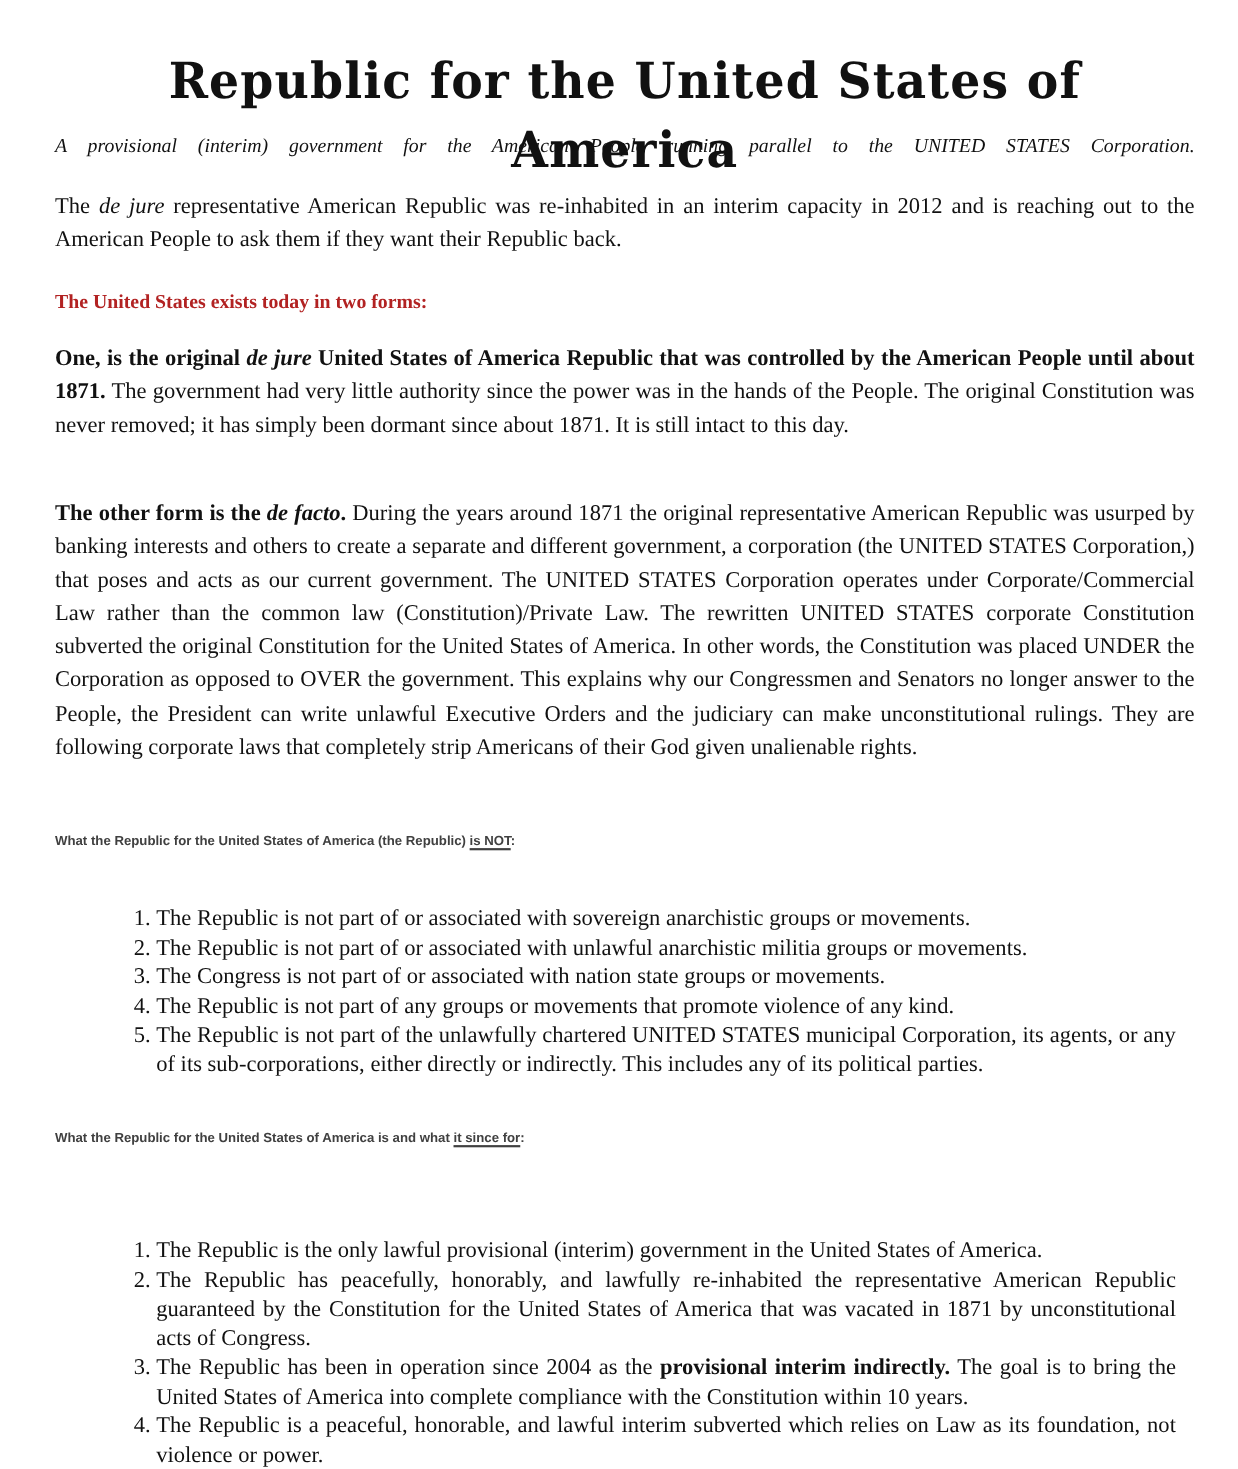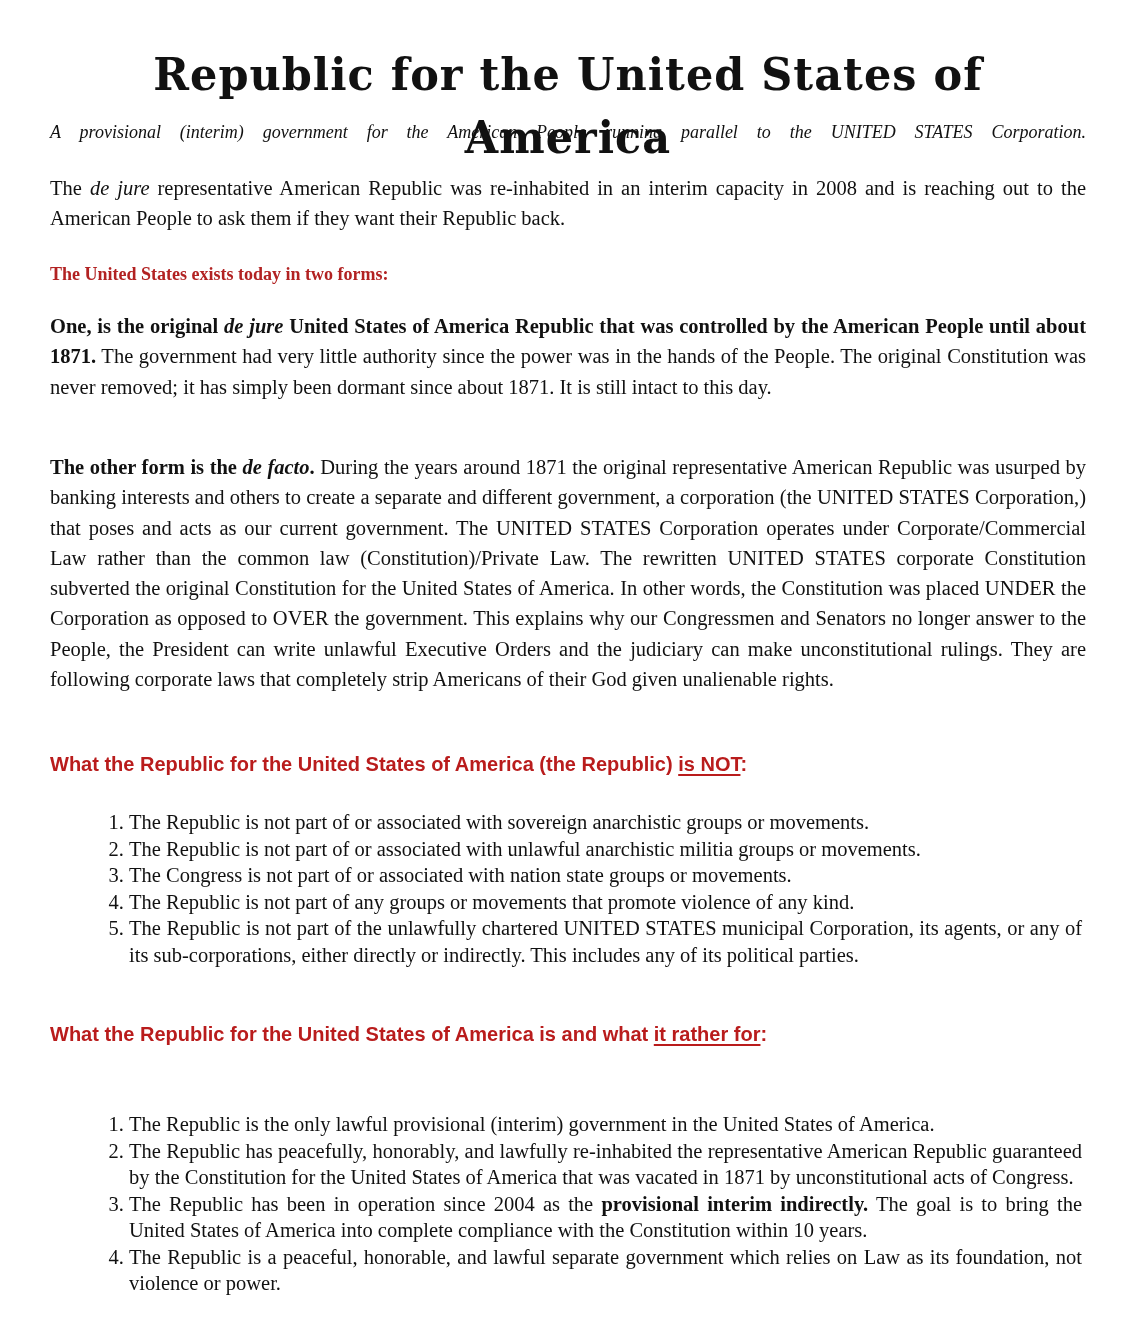--- a/index.html
+++ b/index.html
@@ -18,59 +18,59 @@
   }
   .para {
     position: absolute; left: 0; right: 0; font-size: 20.5px; line-height: 30.3px;
     text-align: justify;
   }
   .red-head {
     position: absolute; left: 0; font-size: 18px; font-weight: bold; color: #b22222; line-height: 30px;
   }
   .brown-head {
     position: absolute; left: 0; font-family: "Liberation Sans", sans-serif;
-    font-size: 20px; font-weight: bold; color: #b91c1c; line-height: 28px;
+    font-size: 12px; font-weight: bold; color: #404040; line-height: 28px;
   }
   .brown-head u { text-decoration-thickness: 2px; text-underline-offset: 3px; }
   ol.list {
-    position: absolute; left: 0; right: 0; margin: 4px; padding: 0 0 0 75px;
+    position: absolute; left: 0; right: 0; margin: 17px; padding: 0 0 0 75px;
     font-size: 20.5px; line-height: 26.5px; text-align: justify;
   }
   ol.list li { padding-left: 0; }
   ol.list li::marker { font-size: 20.5px; }
 </style>
 </head>
 <body>
 
 <div class="page">
 
   <div class="title">Republic for the United States of America</div>
 
   <div class="subtitle">A provisional (interim) government for the American People running parallel to the UNITED STATES Corporation.</div>
 
-  <p class="para" style="top:173px; margin:0;"><span>The </span><i>de jure</i><span> representative American Republic was re-inhabited in an interim capacity in 2008 and is reaching out to the American People to ask them if they want their Republic back.</span></p>
+  <p class="para" style="top:173px; margin:0;"><span>The </span><i>de jure</i><span> representative American Republic was re-inhabited in an interim capacity in 2012 and is reaching out to the American People to ask them if they want their Republic back.</span></p>
 
   <div class="red-head" style="top:259px;">The United States exists today in two forms:</div>
 
   <p class="para" style="top:311px; margin:0;"><b><span>One, is the original </span><i>de jure</i><span> United States of America Republic that was controlled by the American People until about 1871.</span></b><span> The government had very little authority since the power was in the hands of the People. The original Constitution was never removed; it has simply been dormant since about 1871. It is still intact to this day.</span></p>
 
   <p class="para" style="top:452px; margin:0;"><b><span>The other form is the </span><i>de facto</i><span>.</span></b><span> During the years around 1871 the original representative American Republic was usurped by banking interests and others to create a separate and different government, a corporation (the UNITED STATES Corporation,) that poses and acts as our current government. The UNITED STATES Corporation operates under Corporate/Commercial Law rather than the common law (Constitution)/Private Law. The rewritten UNITED STATES corporate Constitution subverted the original Constitution for the United States of America. In other words, the Constitution was placed UNDER the Corporation as opposed to OVER the government. This explains why our Congressmen and Senators no longer answer to the People, the President can write unlawful Executive Orders and the judiciary can make unconstitutional rulings. They are following corporate laws that completely strip Americans of their God given unalienable rights.</span></p>
 
   <div class="brown-head" style="top:750px;"><span>What the Republic for the United States of America (the Republic) </span><u>is NOT</u><span>:</span></div>
 
   <ol class="list" style="top:805px;">
     <li>The Republic is not part of or associated with sovereign anarchistic groups or movements.</li>
     <li>The Republic is not part of or associated with unlawful anarchistic militia groups or movements.</li>
     <li>The Congress is not part of or associated with nation state groups or movements.</li>
     <li>The Republic is not part of any groups or movements that promote violence of any kind.</li>
     <li>The Republic is not part of the unlawfully chartered UNITED STATES municipal Corporation, its agents, or any of its sub-corporations, either directly or indirectly. This includes any of its political parties.</li>
   </ol>
 
-  <div class="brown-head" style="top:1020px;"><span>What the Republic for the United States of America is and what </span><u>it rather for</u><span>:</span></div>
+  <div class="brown-head" style="top:1020px;"><span>What the Republic for the United States of America is and what </span><u>it since for</u><span>:</span></div>
 
   <ol class="list" style="top:1107px;">
     <li>The Republic is the only lawful provisional (interim) government in the United States of America.</li>
     <li>The Republic has peacefully, honorably, and lawfully re-inhabited the representative American Republic guaranteed by the Constitution for the United States of America that was vacated in 1871 by unconstitutional acts of Congress.</li>
     <li><span>The Republic has been in operation since 2004 as the </span><b>provisional interim indirectly.</b><span> The goal is to bring the United States of America into complete compliance with the Constitution within 10 years.</span></li>
-    <li>The Republic is a peaceful, honorable, and lawful separate government which relies on Law as its foundation, not violence or power.</li>
+    <li>The Republic is a peaceful, honorable, and lawful interim subverted which relies on Law as its foundation, not violence or power.</li>
   </ol>
 
 </div>
 
 </body></html>

